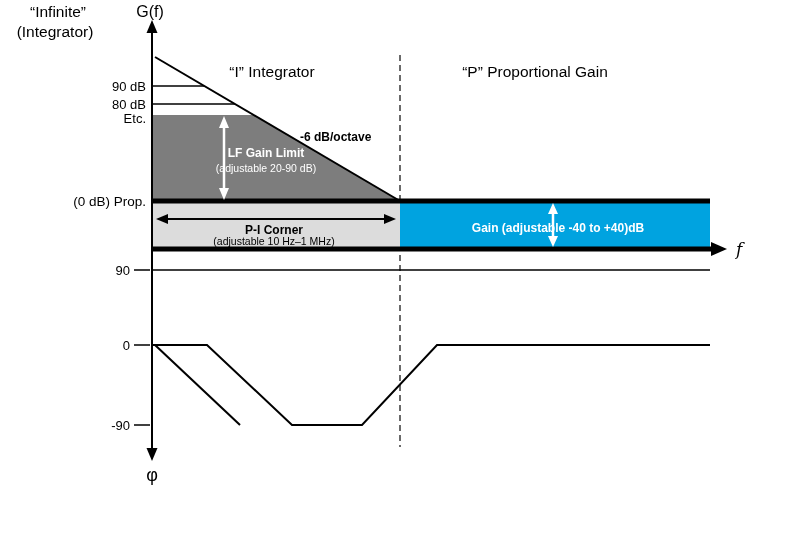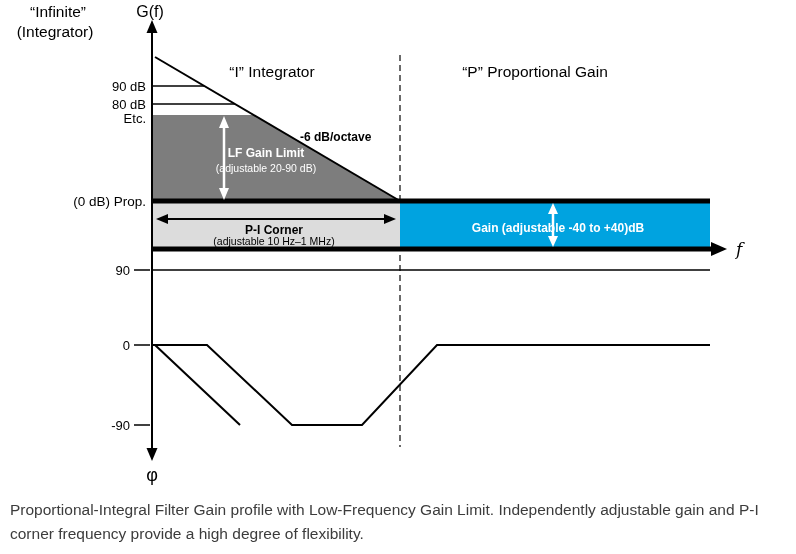--- a/index.html
+++ b/index.html
@@ -91,14 +91,13 @@
 
     <text x="266" y="157" text-anchor="middle" class="t12 b w">LF Gain Limit</text>
     <text x="266" y="172" text-anchor="middle" class="t10 w">(adjustable 20-90 dB)</text>
 
     <text x="274" y="234" text-anchor="middle" class="t12 b">P-I Corner</text>
     <text x="274" y="245" text-anchor="middle" class="t10">(adjustable 10 Hz–1 MHz)</text>
 
     <text x="558" y="232" text-anchor="middle" class="t12 b w">Gain (adjustable -40 to +40)dB</text>
   </svg>
 
-  <div class="caption">Proportional-Integral Filter Gain profile with Low-Frequency Gain Limit.  Independently adjustable gain and P-I corner frequency provide a high degree of flexibility.</div>
 </div>
 
 </body></html>

